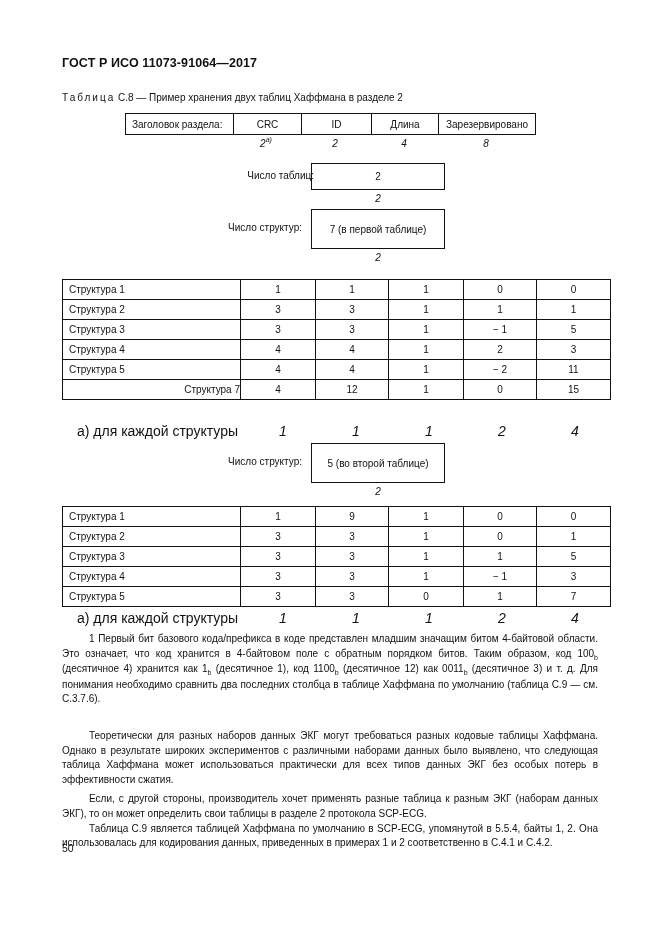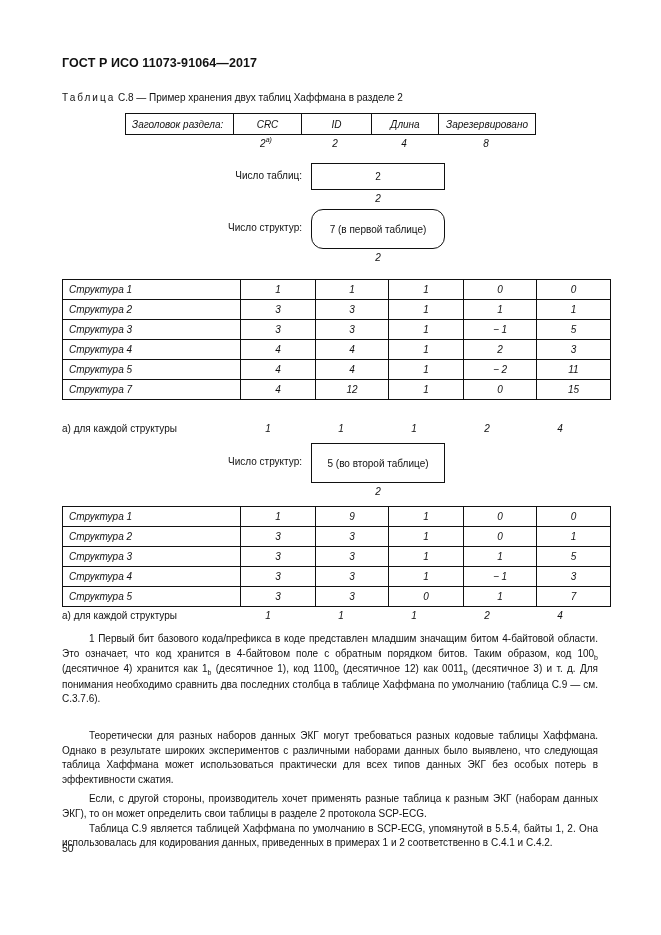--- a/index.html
+++ b/index.html
@@ -5,39 +5,39 @@
   html, body { margin: 0; padding: 0; background: #ffffff; }
   body {
     width: 661px; height: 935px; position: relative; overflow: hidden;
     font-family: "Liberation Sans", sans-serif; color: #111111;
   }
   .abs { position: absolute; }
   .doc-id { left: 62px; top: 56px; font-size: 12.5px; font-weight: bold; letter-spacing: 0.1px; }
   .caption { left: 62px; top: 92px; font-size: 10px; }
   .caption .spaced { letter-spacing: 2px; }
 
-  table { border-collapse: collapse; position: absolute; font-size: 10px; font-style: italic; }
+  table { border-collapse: collapse; position: absolute; font-size: 10px; }
   td { border: 1px solid #111; padding: 0; height: 19px; text-align: center; vertical-align: middle; }
   td.lbl { text-align: left; padding-left: 6px; }
 
   .hdr-table { left: 125px; top: 113px; }
   .hdr-table td { height: 20px; }
 
   .len-row { position: absolute; font-size: 10px; font-style: italic; text-align: center; }
   .len-row span { position: absolute; transform: translateX(-50%); white-space: nowrap; }
   sup { font-size: 7px; vertical-align: top; position: relative; top: -2px; }
 
   .field-label { position: absolute; font-size: 10px; text-align: right; width: 200px; }
   .box { position: absolute; border: 1px solid #111; font-size: 10px; display: flex; align-items: center; justify-content: center; }
   .box-len { position: absolute; font-size: 10px; font-style: italic; transform: translateX(-50%); }
 
   .main-table { left: 62px; }
   .main-table td { height: 19px; }
 
-  .foot-row { position: absolute; font-size: 10px; left: 60px; width: 536px; height: 14px; }
+  .foot-row { position: absolute; font-size: 14px; left: 75px; width: 536px; height: 14px; }
   .foot-row .foot-lbl { position: absolute; left: 2px; top: 0; }
   .foot-row .fv { position: absolute; top: 0; font-style: italic; transform: translateX(-50%); }
 
   .notes { left: 62px; top: 632px; width: 536px; font-size: 10px; line-height: 14.6px; text-align: justify; }
   .notes p { margin: 0; }
   .notes .ind { text-indent: 27px; }
   .notes .title { text-indent: 27px; letter-spacing: 2px; }
   .notes sub { font-size: 7px; vertical-align: baseline; position: relative; top: 3px; }
 
   .section { left: 62px; top: 729px; width: 536px; font-size: 10px; line-height: 14.6px; text-align: justify; }
@@ -65,26 +65,26 @@
   </tr>
 </tbody>
   </table>
 <div class="len-row" style="left:0; top:138px; width:661px; height:14px;">
   <span style="left:266px"><span style="position:static;transform:none">2</span><sup>а)</sup></span>
   <span style="left:335px">2</span>
   <span style="left:404px">4</span>
   <span style="left:486px">8</span>
 </div>
 
-<div class="field-label" style="left:102px; top:170px;">Число таблиц:</div>
+<div class="field-label" style="left:114px; top:170px;">Число таблиц:</div>
 <div class="box" style="left:311px; top:163px; width:132px; height:25px;">2</div>
 <div class="box-len" style="left:378px; top:193px;">2</div>
 
 <div class="field-label" style="left:102px; top:222px;">Число структур:</div>
-<div class="box" style="left:311px; top:209px; width:132px; height:38px;border-radius:12px;">7 (в первой таблице)</div>
+<div class="box" style="left:311px; top:209px; width:132px; height:38px;">7 (в первой таблице)</div>
 <div class="box-len" style="left:378px; top:252px;">2</div>
 
 <table class="main-table" style="top:279px;">
   <tbody id="t1body">
       <tr>
         <td class="lbl" style="width: 171px;">Структура 1</td>
         <td style="width: 74px;">1</td>
         <td style="width: 72px;">1</td>
         <td style="width: 74px;">1</td>
         <td style="width: 72px;">0</td>
@@ -116,21 +116,21 @@
       </tr>
       <tr>
         <td class="lbl" style="width: 171px;">Структура 5</td>
         <td style="width: 74px;">4</td>
         <td style="width: 72px;">4</td>
         <td style="width: 74px;">1</td>
         <td style="width: 72px;">− 2</td>
         <td style="width: 73px;">11</td>
       </tr>
       <tr>
-        <td class="lbl" style="width: 171px;">Структура 7</td>
+        <td class="lbl" style="width: 171px; text-align: right;">Структура 7</td>
         <td style="width: 74px;">4</td>
         <td style="width: 72px;">12</td>
         <td style="width: 74px;">1</td>
         <td style="width: 72px;">0</td>
         <td style="width: 73px;">15</td>
       </tr>
     </tbody>
 </table>
 <div class="foot-row" style="top:423px;">
   <span class="foot-lbl">а) для каждой структуры</span>

